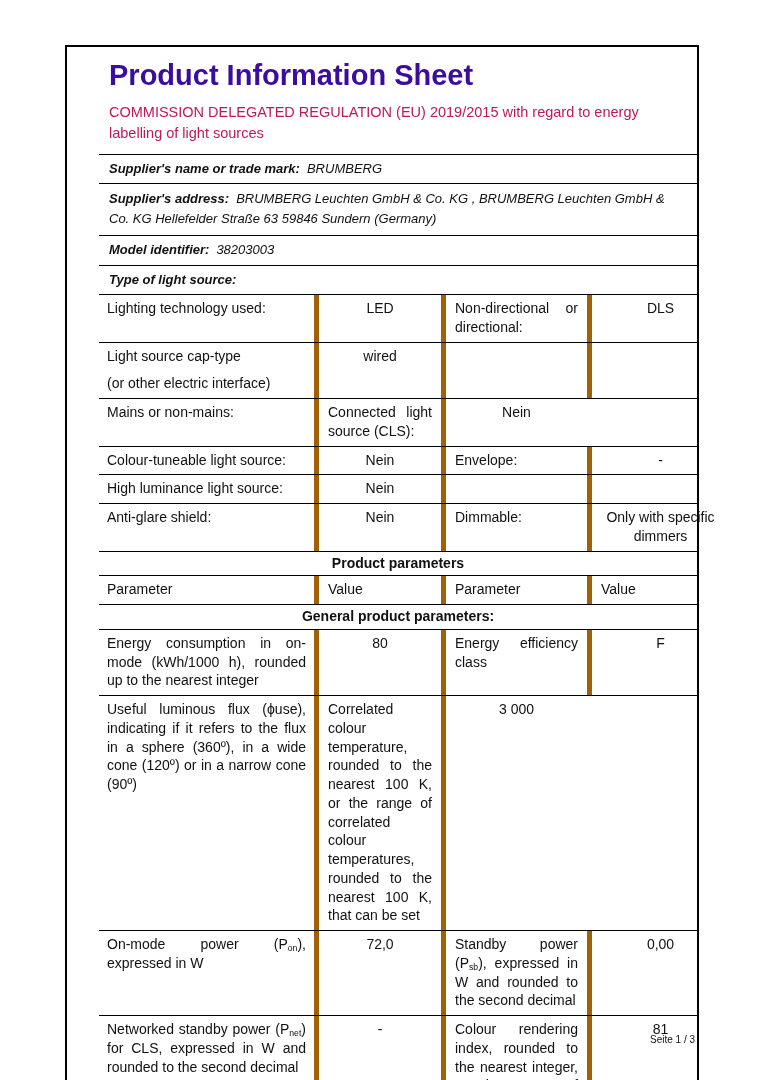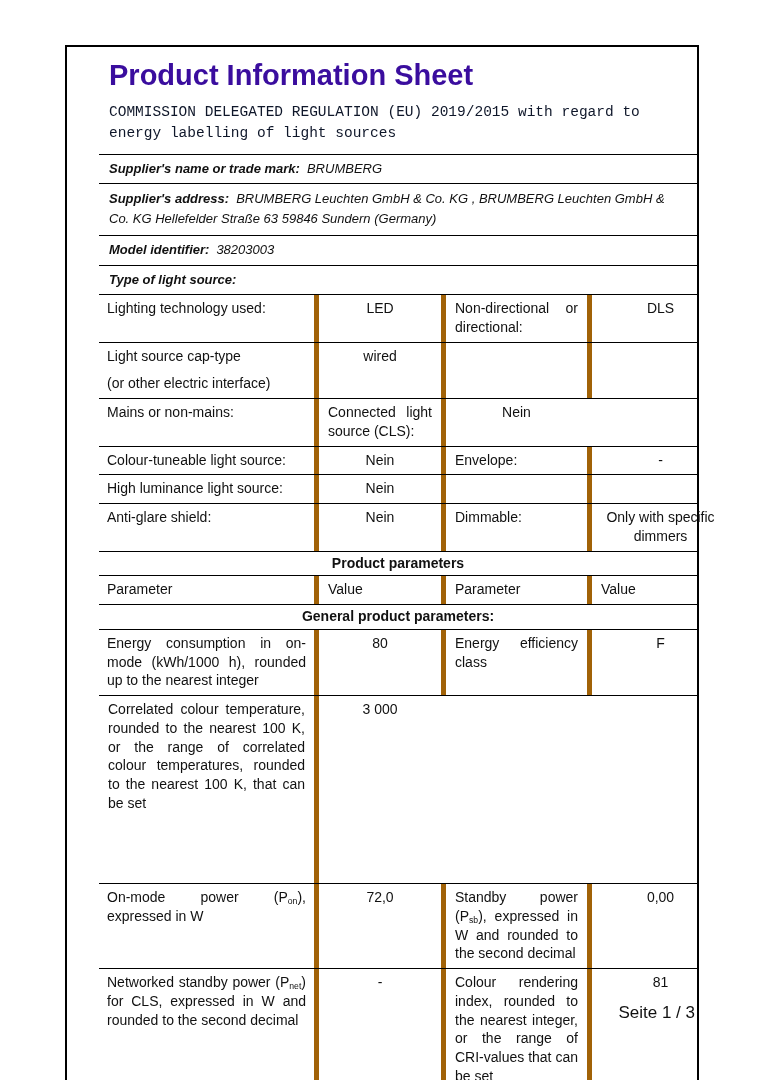--- a/index.html
+++ b/index.html
@@ -21,21 +21,21 @@
   }
   .row { border-top: 1px solid #000000; margin-left: 32px; }
   .row:first-child { border-top: none; }
 
   
   .head-block { padding: 9px 10px 10px 10px; }
   .doc-title {
     font-size: 29px; font-weight: bold; color: #3A0D9E;
     letter-spacing: 0; margin-bottom: 7px;
   }
-  .doc-subtitle { font-size: 14.5px; line-height: 1.45; color: #0f172a; font-family: Liberation Mono, monospace; }
+  .doc-subtitle { font-size: 14.5px; line-height: 1.45; color: #be185d; }
 
   
   .info-row { padding: 5px 10px 6px 10px; font-size: 13px; font-style: italic; }
   .lbl { font-weight: bold; }
   .val { margin-left: 7px; }
   .info-address { padding-bottom: 7px; line-height: 1.5; }
 
   
   .trow {
     display: grid;
@@ -52,22 +52,22 @@
 
   
   .section-hdr {
     text-align: center; font-weight: bold; padding: 2px 6px 3px 6px;
   }
   .param-hdr .cell { font-weight: normal; }
 
   sub { font-size: 0.62em; line-height: 0; vertical-align: -0.25em; }
 
   .footer {
-    position: absolute; right: 69px; top: 1003px;
-    font-size: 17px; color: #111;
+    position: absolute; right: 69px; top: 1034px;
+    font-size: 10px; color: #111;
   }
 
   .mh42 { min-height: 42px; }
   .mh43 { min-height: 43px; }
   .mh41 { min-height: 41px; }
   .mh59 { min-height: 59px; }
   .mh188 { min-height: 188px; }
   .mh77 { min-height: 77px; }
   .mh112 { min-height: 112px; }
 </style>
@@ -154,20 +154,21 @@
     <div class="row section-hdr">General product parameters:</div>
 
     <div class="row trow mh59">
       <div class="cell c1">Energy consumption in on-mode (kWh/1000 h), rounded up to the nearest integer</div>
       <div class="cell c2">80</div>
       <div class="cell c3">Energy efficiency class</div>
       <div class="cell c4">F</div>
     </div>
 
     <div class="row trow mh188">
+      <div class="cell c1">Useful luminous flux (ϕuse), indicating if it refers to the flux in a sphere (360º), in a wide cone (120º) or in a narrow cone (90º)</div>
       <div class="cell c3">Correlated colour temperature, rounded to the nearest 100 K, or the range of correlated colour temperatures, rounded to the nearest 100 K, that can be set</div>
       <div class="cell c4">3 000</div>
     </div>
 
     <div class="row trow mh77">
       <div class="cell c1">
         <span>On-mode power (P</span><sub>on</sub><span>), expressed in W</span>
       </div>
       <div class="cell c2">72,0</div>
       <div class="cell c3">

